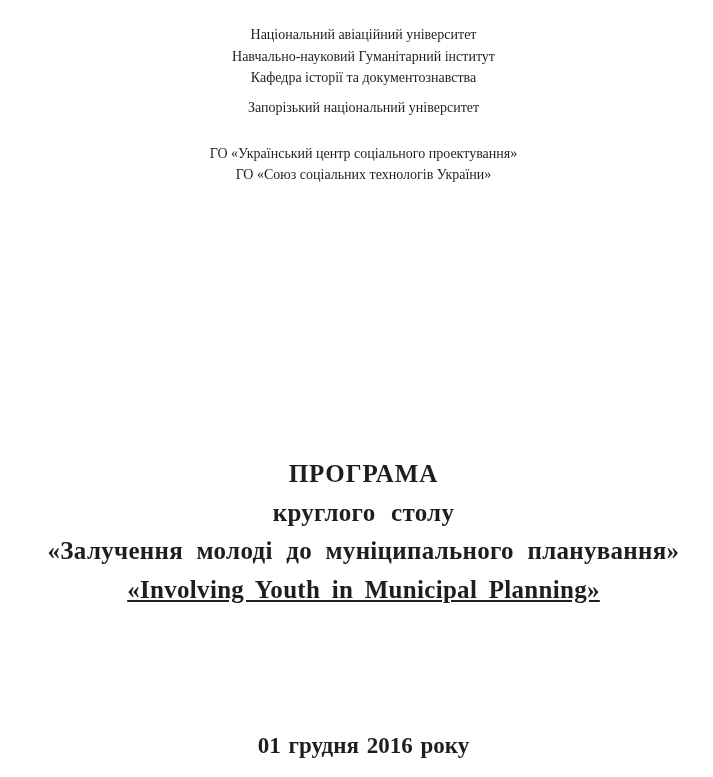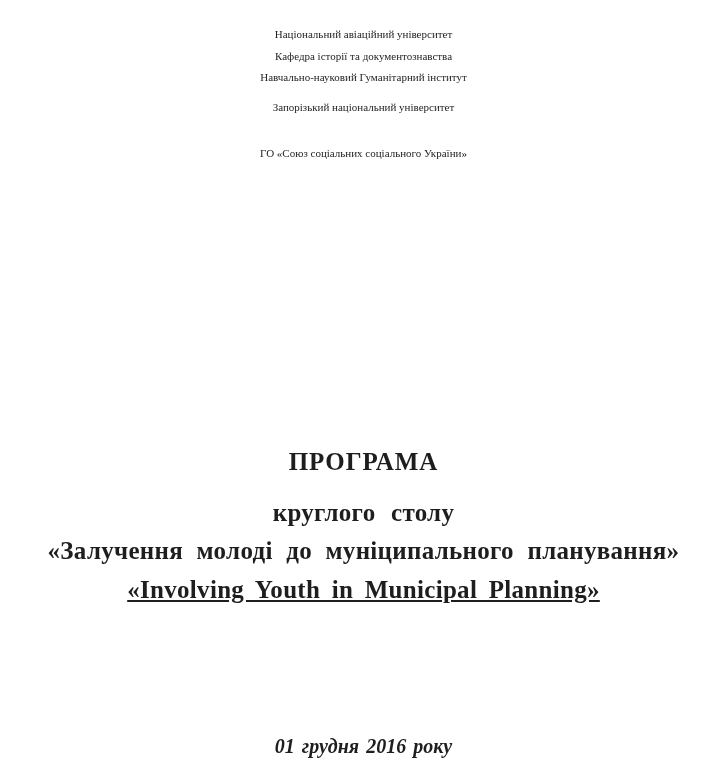--- a/index.html
+++ b/index.html
@@ -17,62 +17,62 @@
     color: #1e1e1e;
   }
   
   .doc-line, .doc-block {
     position: absolute;
     left: 14px;
     right: 0;
     text-align: center;
   }
   .body-text {
-    font-size: 11px;
+    font-size: 14px;
     line-height: 21.5px;
     font-weight: 400;
   }
   .title-text {
     font-size: 25px;
     line-height: 30px;
     font-weight: 700;
     letter-spacing: 0.3px;
   }
-  .t-heading     { top: 447px; letter-spacing: 1px; }
+  .t-heading     { top: 459px; letter-spacing: 1px; }
   .t-subheading  { top: 497.5px; word-spacing: 9px; }
   .t-topic-uk    { top: 536px; word-spacing: 7px; }
   .t-topic-en    { top: 574.5px; word-spacing: 5px; text-decoration: underline; }
   .org-block     { top: 24px; }
   .uni-secondary { top: 97px; }
   .ngo-block     { top: 142.5px; }
   .support-note  { top: 288px; }
   .event-date {
     top: 733px;
-    font-size: 20px;
+    font-size: 23px;
     line-height: 26px;
     font-weight: 700;
-    font-style: italic;
     word-spacing: 2px;
   }
 </style>
 </head>
 <body>
 
 <div class="page">
 
   <div class="doc-block org-block body-text">
     <div class="org-line">Національний авіаційний університет</div>
+    <div class="org-line">Навчально-науковий Гуманітарний інститут</div>
     <div class="org-line">Кафедра історії та документознавства</div>
-    <div class="org-line">Навчально-науковий Гуманітарний інститут</div>
   </div>
 
   <div class="doc-line uni-secondary body-text">Запорізький національний університет</div>
 
   <div class="doc-block ngo-block body-text">
-    <div class="ngo-line">ГО «Союз соціальних соціального України»</div>
+    <div class="ngo-line">ГО «Український центр соціального проектування»</div>
+    <div class="ngo-line">ГО «Союз соціальних технологів України»</div>
   </div>
 
 
   <div class="doc-line title-text t-heading">ПРОГРАМА</div>
   <div class="doc-line title-text t-subheading">круглого столу</div>
   <div class="doc-line title-text t-topic-uk">«Залучення молоді до муніципального планування»</div>
   <div class="doc-line title-text t-topic-en">«Involving Youth in Municipal Planning»</div>
 
   <div class="doc-line event-date">01 грудня 2016 року</div>
 

